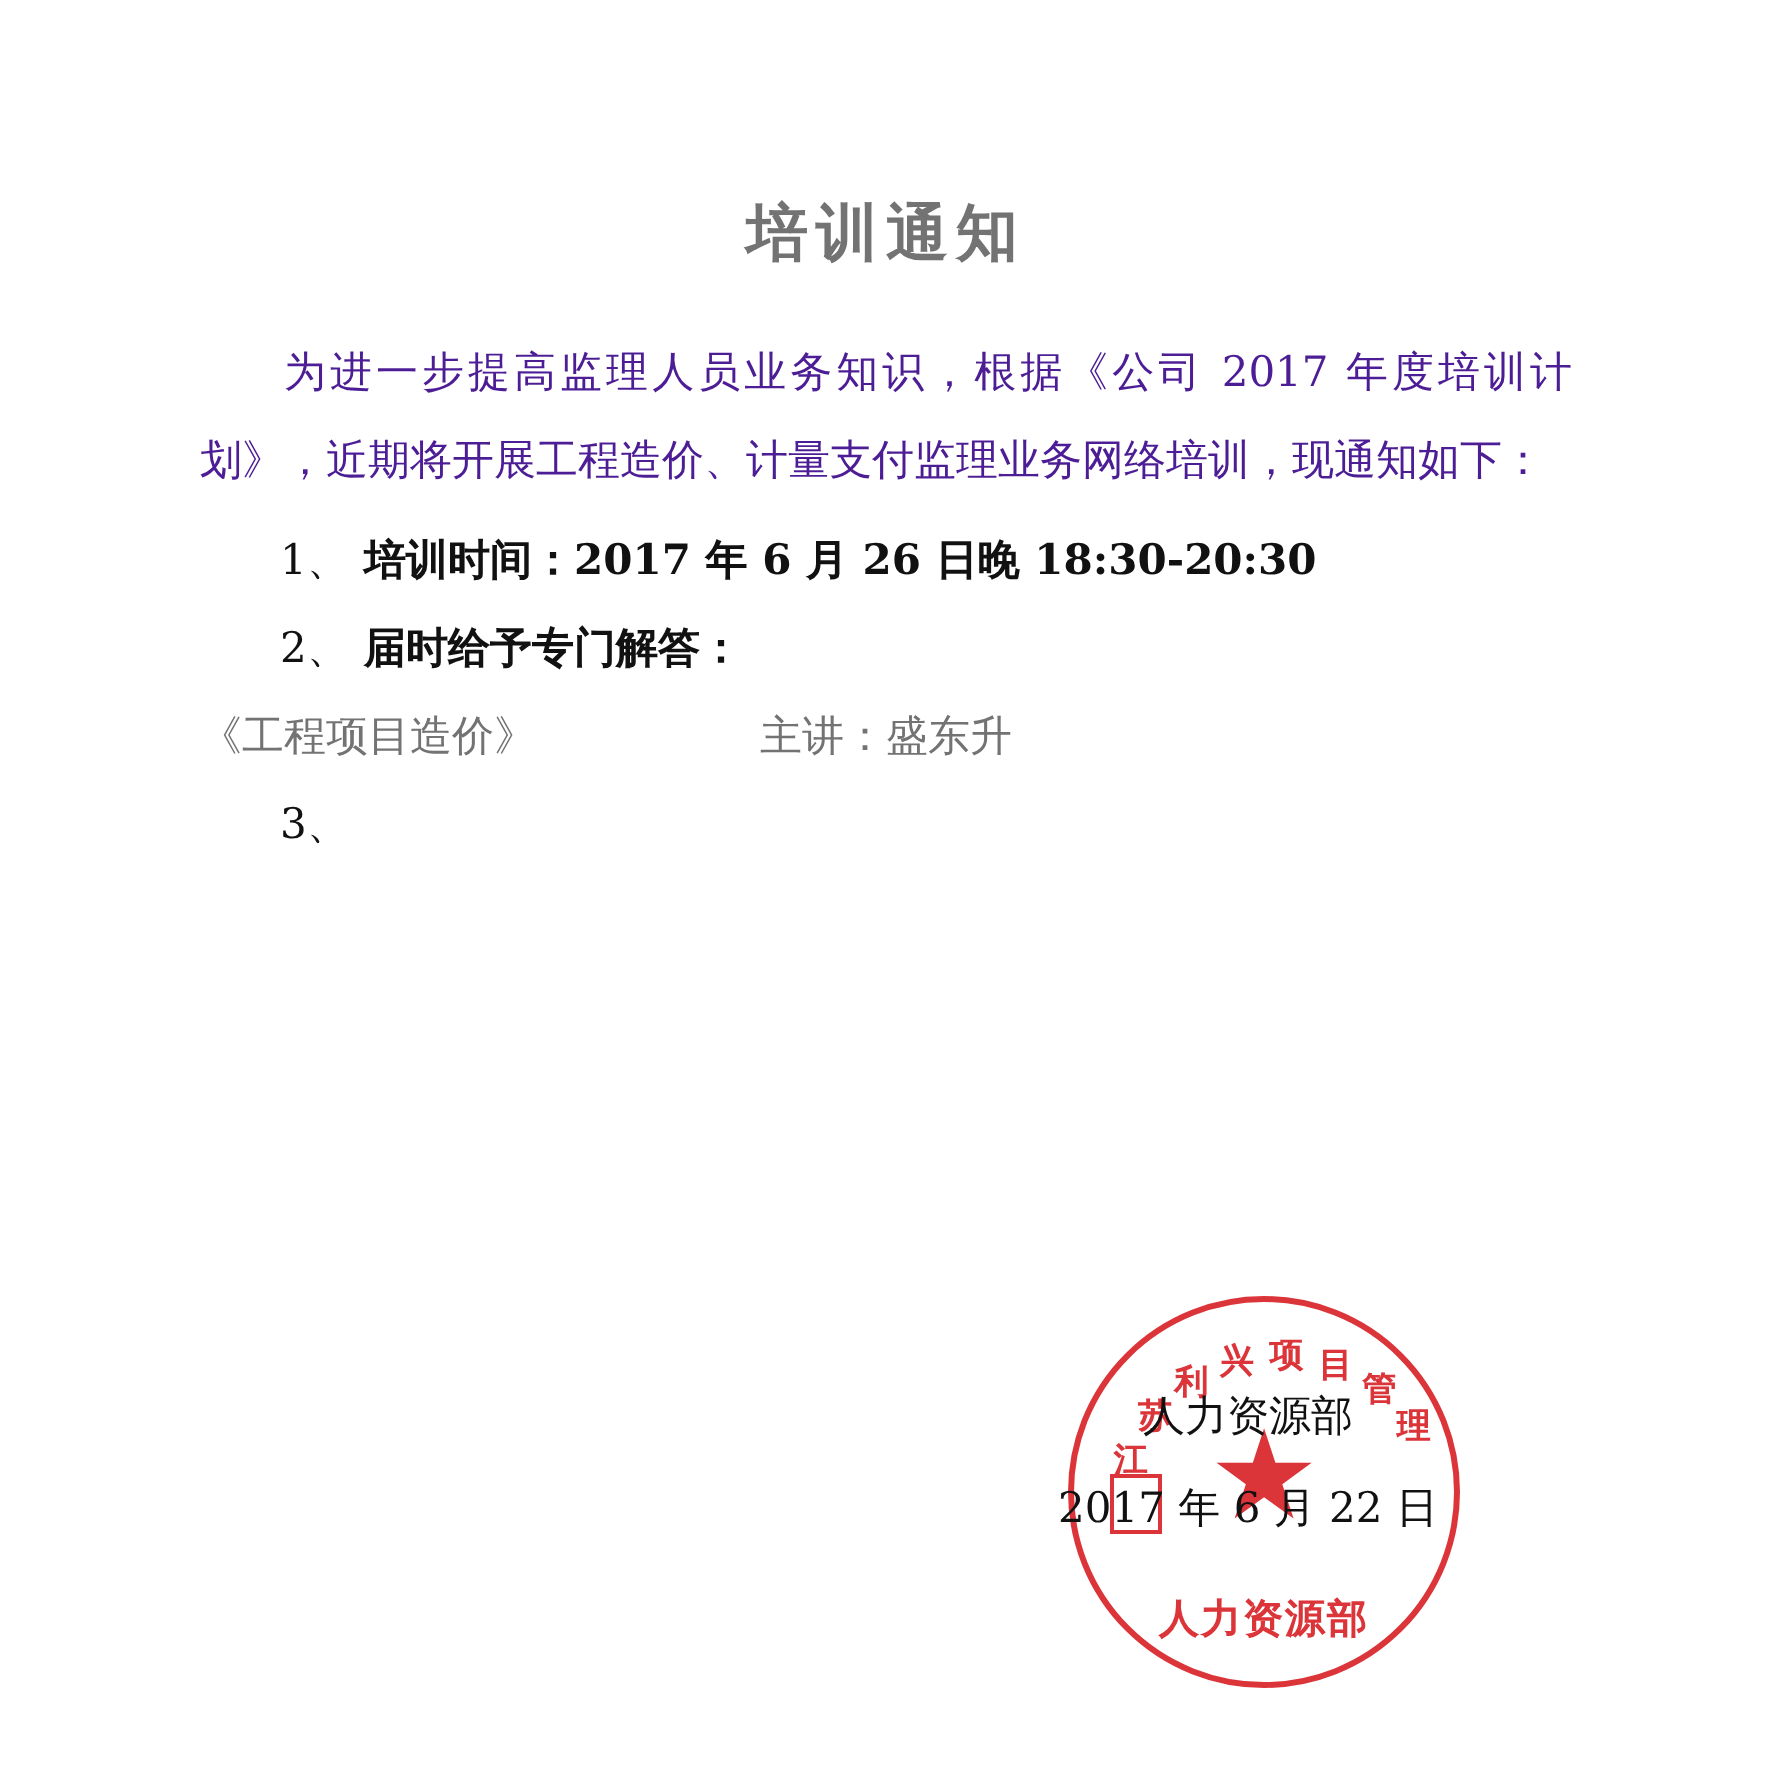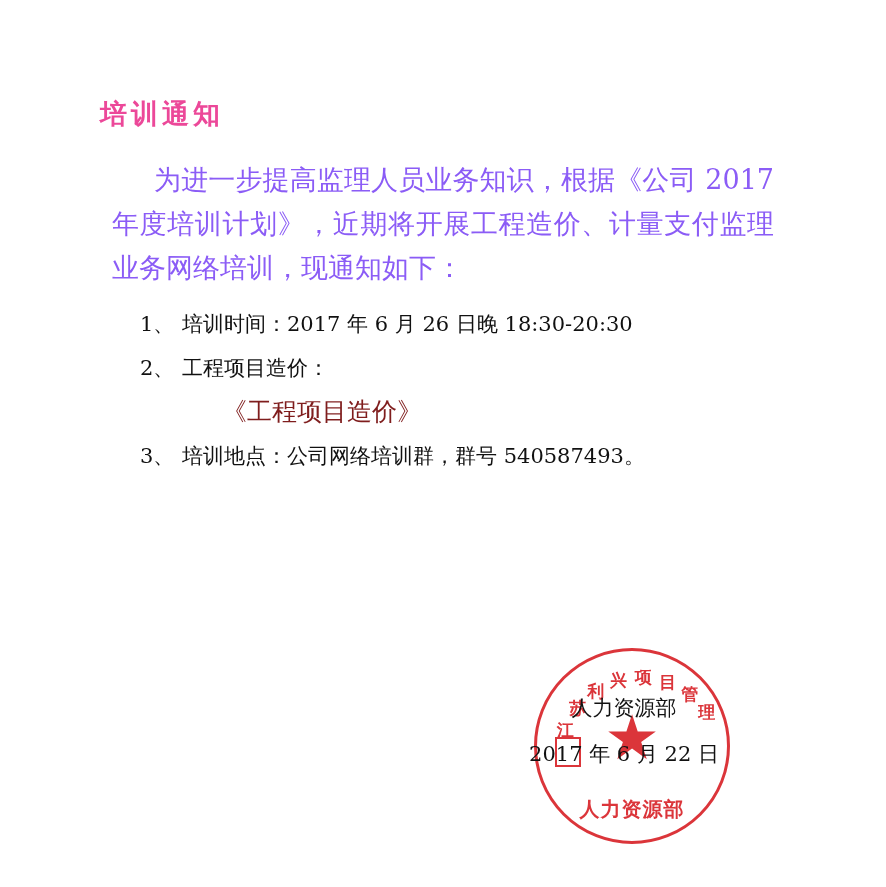--- a/index.html
+++ b/index.html
@@ -16,59 +16,59 @@
     overflow: hidden;
   }
   .page {
     position: relative;
     width: 886px;
     height: 887px;
     box-sizing: border-box;
     padding: 96px 100px 0 100px;
   }
   .doc-title {
-    text-align: left;
-    font-size: 27px;
+    text-align: center;
+    font-size: 31px;
     letter-spacing: 4px;
     font-family: "DejaVu Serif", "Liberation Serif", serif;
     margin: 0 0 26px 0;
-    color: #ec4899;
+    color: #737373;
   }
   .para {
-    font-size: 27px;
+    font-size: 21px;
     line-height: 44px;
     text-align: justify;
     text-justify: inter-ideograph;
-    margin: 12px;
-    color: #8b5cf6;
+    margin: 0;
+    color: #4c1d95;
   }
   .para.indent {
     text-indent: 42px;
   }
   .list-item {
     font-size: 21px;
     line-height: 44px;
     display: flex;
     align-items: baseline;
     color: #111;
   }
   .list-item .num {
     width: 42px;
     margin-left: 40px;
     flex: 0 0 auto;
   }
   .list-item .txt {
     flex: 1 1 auto;
+    font-weight: bold;
   }
   .sub-row {
-    font-size: 25px;
+    font-size: 21px;
     line-height: 44px;
     display: flex;
-    color: #7f1d1d;
-    margin-left: 122px;
+    color: #737373;
   }
   .sub-row .course {
     width: 280px;
     flex: 0 0 auto;
   }
   .sub-row .speaker {
     flex: 0 0 auto;
   }
   .body-block {
     margin-top: 6px;
@@ -153,33 +153,33 @@
 
   <div class="body-block">
 
     <div class="list-item">
       <span class="num">1、</span>
       <span class="txt">培训时间：2017 年 6 月 26 日晚 18:30-20:30</span>
     </div>
 
     <div class="list-item">
       <span class="num">2、</span>
-      <span class="txt">工程项目造价：</span>
+      <span class="txt">届时给予专门解答：</span>
     </div>
 
     <div class="sub-row">
       <span class="course">《工程项目造价》</span>
+      <span class="speaker">主讲：盛东升</span>
     </div>
 
     <div class="sub-row">
     </div>
 
     <div class="list-item">
       <span class="num">3、</span>
-      <span class="txt">培训地点：公司网络培训群，群号 540587493。</span>
     </div>
 
   </div>
 
 
   <div class="stamp">
     <div class="ring-text">
       <span style="transform: rotate(-70deg) translate(0, -80px) rotate(70deg);">江</span>
       <span style="transform: rotate(-52deg) translate(0, -80px) rotate(52deg);">苏</span>
       <span style="transform: rotate(-34deg) translate(0, -80px) rotate(34deg);">利</span>

